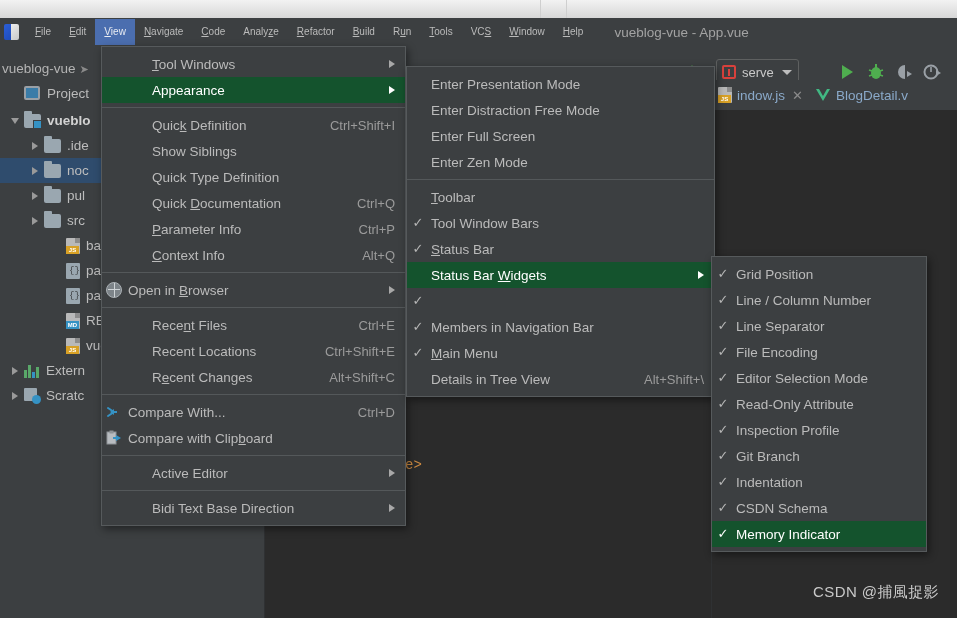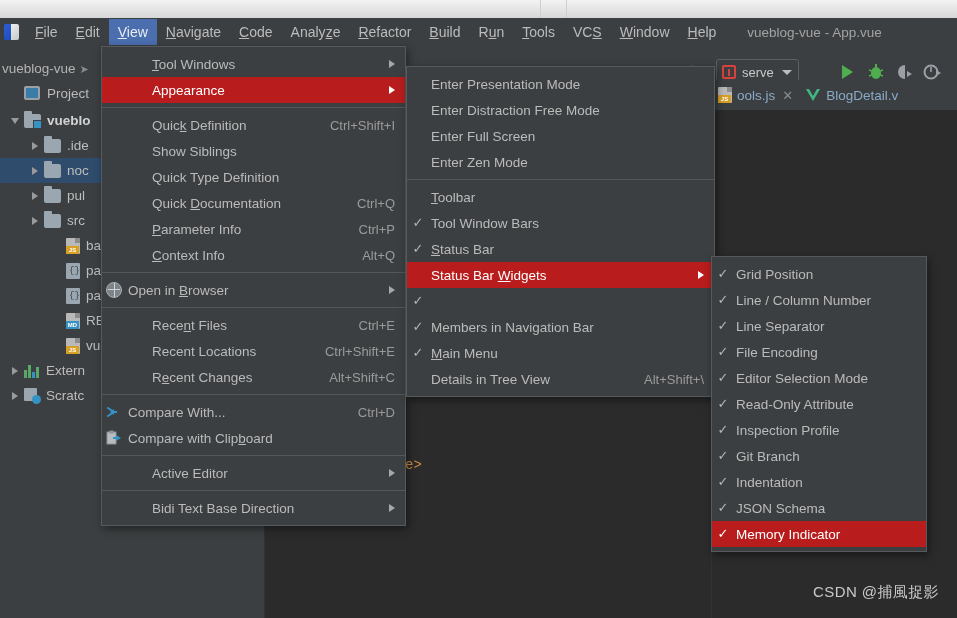--- a/index.html
+++ b/index.html
@@ -35,21 +35,21 @@
   .app-logo {
     width: 20px; height: 20px; margin-left: 2px; margin-right: 4px;
     position: relative; flex: 0 0 auto;
   }
   .app-logo .q1 { position:absolute; left:2px; top:2px; width:8px; height:16px;
     background: linear-gradient(135deg,#2b5fd9,#1e4bb8); border-radius:2px 0 0 2px; }
   .app-logo .q2 { position:absolute; left:9px; top:2px; width:8px; height:16px;
     background: linear-gradient(135deg,#ededed,#c8c8c8); border-radius:0 2px 2px 0; }
 
   .menu-item {
-    padding: 4px 9px; font-size: 14px; color: #bbbbbb;
+    padding: 4px 9px; font-size: 10px; color: #bbbbbb;
     line-height: 18px; white-space: nowrap; cursor: default;
   }
   .menu-item.active { background: #4b6eaf; color: #e9ecf2; }
   .menu-item u { text-decoration: underline; text-underline-offset: 1px; }
 
   .window-title {
     margin-left: 22px; font-size: 13.5px; color: #a3a3a3; white-space: nowrap;
   }
 
   
@@ -227,21 +227,21 @@
     background: #3c3f41;
     border: 1px solid #565a5c;
     box-shadow: 2px 3px 8px rgba(0,0,0,0.45);
     padding: 4px 0;
     z-index: 50;
   }
   .mrow {
     display: flex; align-items: center; height: 26px;
     padding: 0 10px 0 0; white-space: nowrap; cursor: default;
   }
-  .mrow.hl { background: #b91c1c; }
+  .mrow.hl { background: #14532d; }
   .mrow .check {
     width: 22px; flex: 0 0 auto; text-align: center;
     font-size: 13px; color: #b6b6b6; line-height: 26px;
   }
   .mrow.hl .check { color: #ffffff; }
   .mrow .micon { width: 24px; flex: 0 0 auto; display:flex; justify-content:center; }
   .mrow .mlabel {
     flex: 1 1 auto; font-size: 13.5px; color: #bbbbbb; padding-left: 2px;
   }
   .mrow.hl .mlabel { color: #ffffff; }
@@ -372,21 +372,21 @@
       </div>
     </div>
 
     <div class="tabstrip">
       <div class="etab">
         <span class="icon-js">
           <span class="pg"></span>
             <span class="fold"></span>
             <span class="badge">JS</span>
         </span>
-        <span class="lbl">ools.js</span>
+        <span class="lbl">indow.js</span>
         <span class="xclose">✕</span>
       </div>
       <div class="etab">
         <span class="icon-vue">
           <svg width="16" height="14" viewBox="0 0 16 14">
             <path d="M1 1 L8 13 L15 1 L12 1 L8 8 L4 1 Z" fill="#41b883"></path>
           </svg>
         </span>
         <span class="lbl">BlogDetail.v</span>
       </div>
@@ -719,21 +719,21 @@
         <span class="mlabel">Git Branch</span>
         <span style="flex: 1 1 auto;"></span>
       </div>
       <div class="mrow">
         <span class="check">✓</span>
         <span class="mlabel">Indentation</span>
         <span style="flex: 1 1 auto;"></span>
       </div>
       <div class="mrow">
         <span class="check">✓</span>
-        <span class="mlabel">JSON Schema</span>
+        <span class="mlabel">CSDN Schema</span>
         <span style="flex: 1 1 auto;"></span>
       </div>
       <div class="mrow hl">
         <span class="check">✓</span>
         <span class="mlabel">Memory Indicator</span>
         <span style="flex: 1 1 auto;"></span>
       </div>
     </div>
 
 </div>

